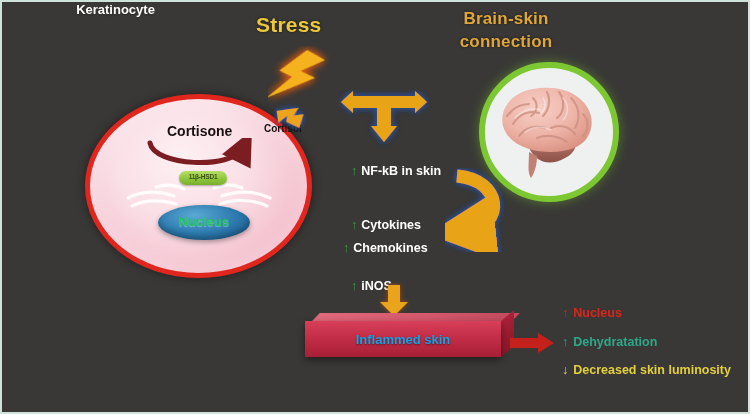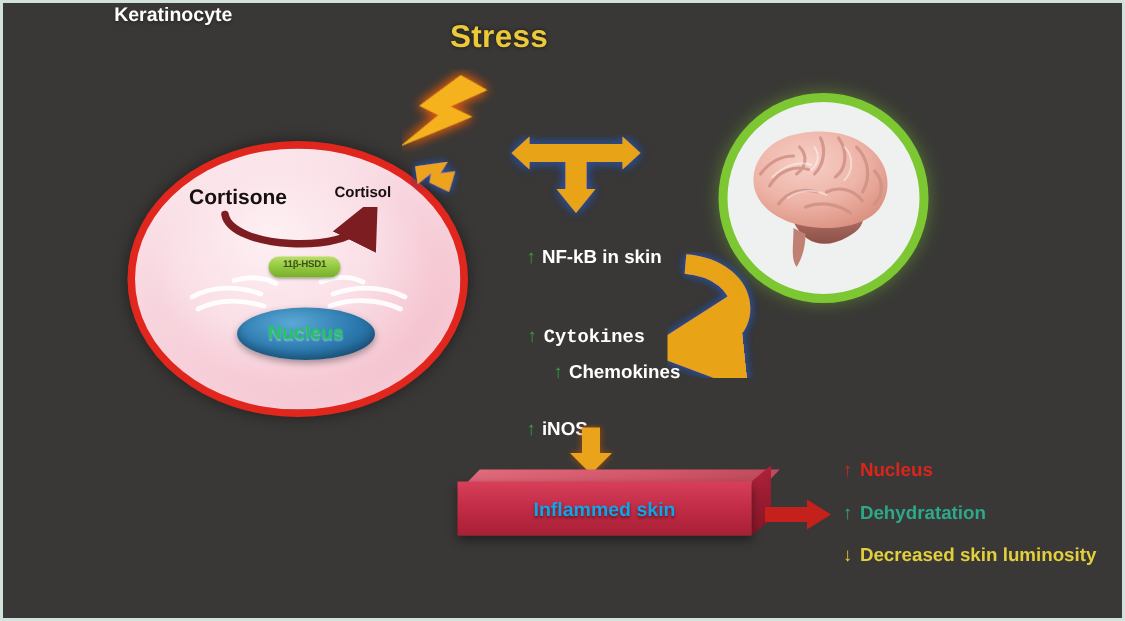--- a/index.html
+++ b/index.html
@@ -14,35 +14,34 @@
     overflow:hidden;
   }
 
   
   .title{
     position:absolute;
     color:#e8c832;
     font-weight:bold;
     letter-spacing:.2px;
     text-shadow:0 0 3px rgba(0,0,0,.6);
-    margin-left:44px;
   }
   #stress-title{left:254px;top:11px;font-size:21px;color:#ecc93a;}
   #bsc-title{left:424px;top:6px;width:160px;text-align:center;font-size:17px;color:#e0a63a;line-height:1.35;}
 
   
   #cell{
     position:absolute;left:83px;top:92px;width:227px;height:184px;
     border-radius:50%;
     background:radial-gradient(ellipse at 42% 34%, #fdf0f3 0%, #fadfe6 38%, #f4c2cf 70%, #efadbf 100%);
     border:5px solid #e0261d;
     box-shadow:0 0 10px rgba(0,0,0,.45), inset 0 0 22px rgba(255,255,255,.35);
     box-sizing:border-box;
   }
-  .cell-label{position:absolute;font-weight:bold;color:#17100f;}
+  .cell-label{position:absolute;font-weight:bold;color:#17100f;margin-left:41px;}
   #cortisone-label{left:124px;top:121px;font-size:14px;}
   #cortisol-label{left:221px;top:121px;font-size:10px;}
   #keratinocyte-label{
     left:83px;top:240px;width:227px;text-align:center;
     font-size:13px;font-weight:bold;color:#ffffff;
     text-shadow:0 1px 2px rgba(0,0,0,.3);
   }
   #nucleus{
     position:absolute;left:156px;top:203px;width:92px;height:35px;
     border-radius:50%;
@@ -66,22 +65,22 @@
   }
 
   
   .mediator{
     position:absolute;
     font-size:12.5px;font-weight:bold;color:#ffffff;
     white-space:nowrap;
   }
   .mediator .up{color:#35a043;font-weight:bold;margin-right:4px;}
   #m-nfkb{left:349px;top:162px;}
-  #m-cyto{left:349px;top:216px;font-family:Liberation Mono, monospace;}
-  #m-chemo{left:367px;top:239px;}
+  #m-cyto{left:349px;top:216px;}
+  #m-chemo{left:341px;top:239px;}
   #m-inos{left:349px;top:277px;text-align:right;}
 
   
   #slab{position:absolute;left:303px;top:311px;width:210px;height:46px;}
   #slab-top{
     position:absolute;left:10px;top:0;width:200px;height:10px;
     background:linear-gradient(90deg,#e0697a 0%,#d4566a 60%,#c04a5c 100%);
     transform:skewX(-44deg);
   }
   #slab-face{
@@ -133,20 +132,24 @@
   #down-arrow{left:375px;top:281px;}
   #red-arrow{left:508px;top:330px;}
 </style>
 </head>
 <body>
 
 <div id="figure">
 
   <div class="title" id="stress-title">Stress</div>
 
+  <div class="title" id="bsc-title">
+    <span>Brain-skin</span><br>
+    <span>connection</span>
+  </div>
 
   <div id="cell"></div>
 
   <svg class="glyph" style="left:120px;top:180px;" width="155" height="30">
     <g fill="none" stroke="#ffffff" stroke-width="3.2" stroke-linecap="round" opacity=".9">
       <path d="M6 16 C20 8, 38 9, 52 14"></path>
       <path d="M10 24 C24 17, 40 18, 54 22"></path>
       <path d="M100 14 C114 9, 132 8, 148 16"></path>
       <path d="M98 22 C112 17, 130 17, 145 24"></path>
       <path d="M34 5 C44 2, 54 3, 62 7"></path>

